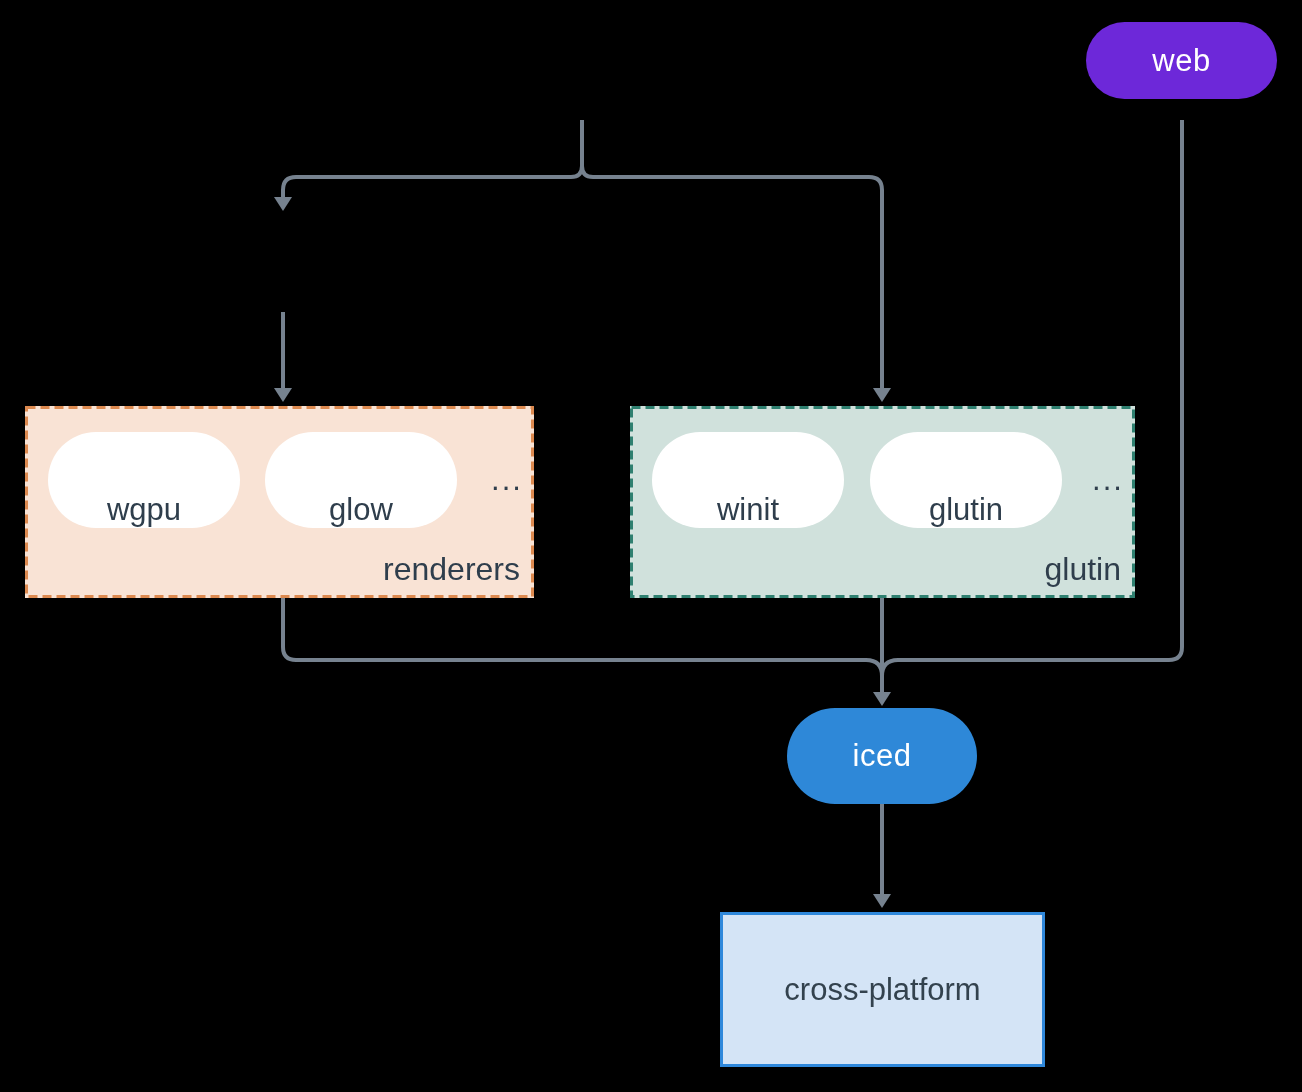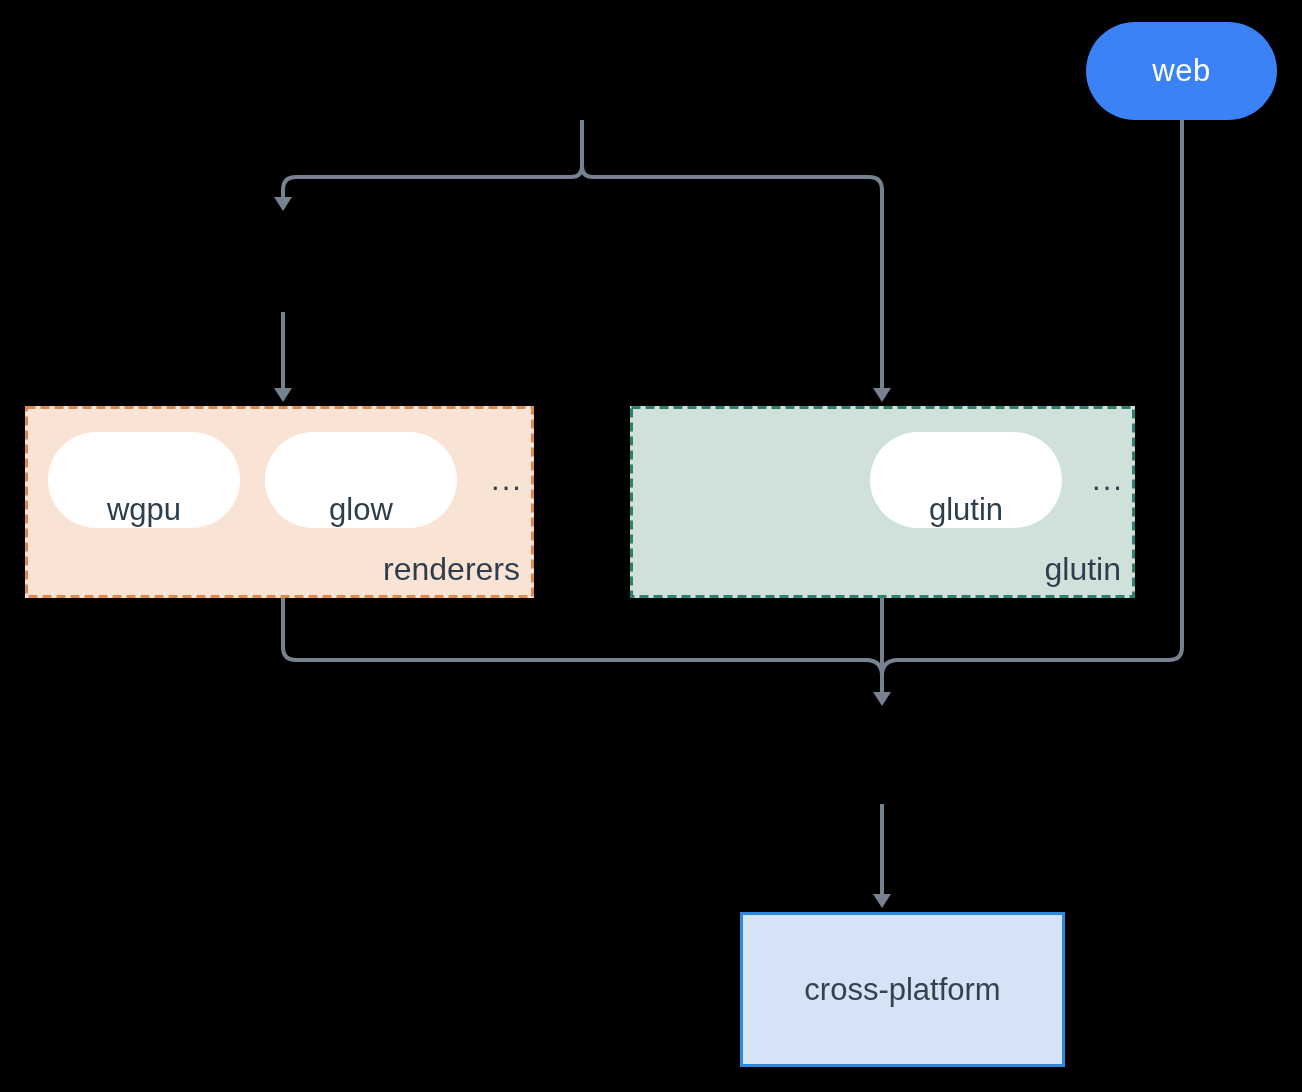--- a/index.html
+++ b/index.html
@@ -34,21 +34,21 @@
     position: absolute;
     border-radius: 999px;
     display: flex;
     align-items: center;
     justify-content: center;
     color: #FFFFFF;
     font-size: 31px;
     letter-spacing: 0.5px;
   }
   .pill-native  { left: 486px;  top: 22px;  width: 191px; height: 98px; background: #6457EA; }
-  .pill-web     { left: 1086px; top: 22px;  width: 191px; height: 98px; background: #3b82f6; }
+  .pill-web     { left: 1086px; top: 22px;  width: 191px; height: 77px; background: #6d28d9; }
   .pill-graphics{ left: 187px;  top: 214px; width: 191px; height: 98px; background: #E5843C; }
   .pill-iced    { left: 787px;  top: 708px; width: 190px; height: 96px; background: #2E88D8; }
 
   .group {
     position: absolute;
     top: 406px;
     height: 192px;
   }
   .group-renderers { left: 25px;  width: 509px; background: #F9E3D5; }
   .group-shells    { left: 630px; width: 505px; background: #D0E1DC; }
@@ -112,21 +112,20 @@
     background: #D4E4F6;
     border: 3px solid #2F88DB;
     display: flex;
     flex-direction: column;
     align-items: center;
     justify-content: center;
     color: #33424E;
     font-size: 31px;
     line-height: 47px;
     text-align: left;
-    margin-left: 20px;
   }
 </style>
 </head>
 <body>
 
 <div class="stage">
 
   <svg class="connector-layer" width="1302" height="1092" viewBox="0 0 1302 1092" xmlns="http://www.w3.org/2000/svg">
 
     <path class="edge" d="M 582 120 L 582 166 Q 582 177 571 177 L 296 177 Q 283 177 283 190 L 283 198"></path>
@@ -164,25 +163,31 @@
       <span>glow</span>
     </div>
     <div class="ellipsis">...</div>
     <div class="group-label">renderers</div>
   </div>
 
   <div class="group group-shells">
     <svg class="group-border" width="505" height="192" viewBox="0 0 505 192" xmlns="http://www.w3.org/2000/svg">
       <rect x="1.5" y="1.5" width="502" height="189" fill="none" stroke="#2F8070" stroke-width="3" stroke-dasharray="9 5"></rect>
     </svg>
+    <div class="item-pill item-1">
+      <span>winit</span>
+    </div>
     <div class="item-pill item-2">
       <span>glutin</span>
     </div>
     <div class="ellipsis">...</div>
     <div class="group-label">glutin</div>
   </div>
 
+  <div class="pill pill-iced">
+    <span>iced</span>
+  </div>
 
   <div class="app-box">
     <span>cross-platform</span>
   </div>
 
 </div>
 
 </body></html>

